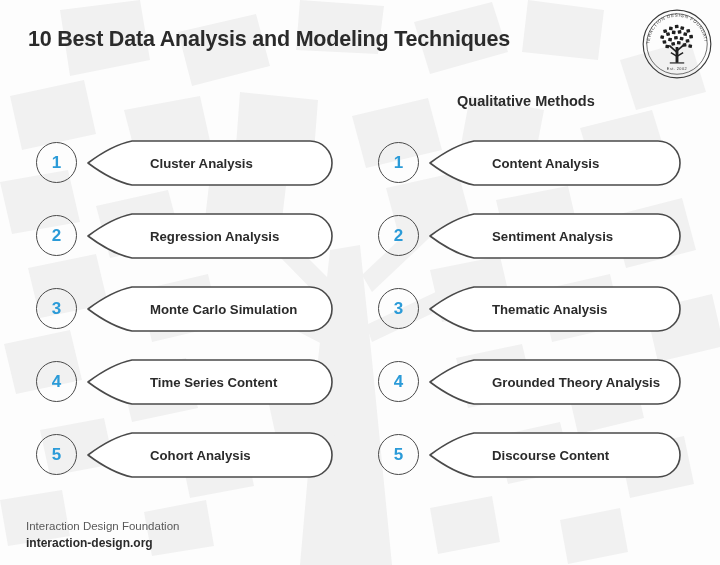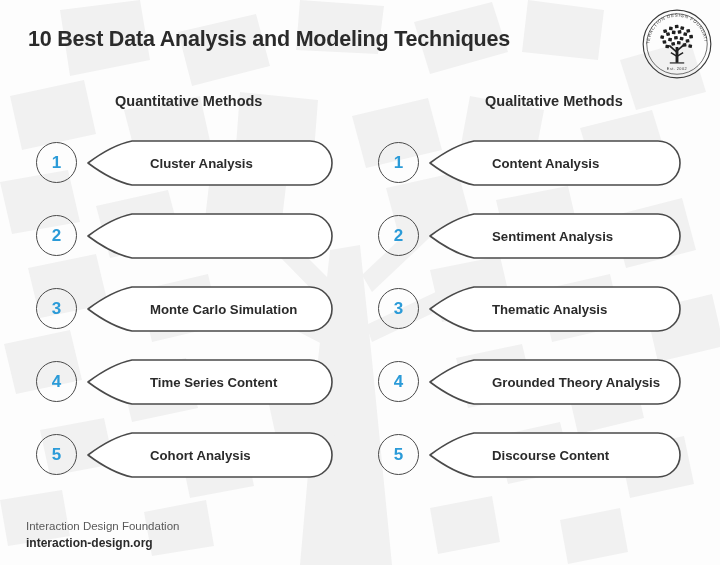--- a/index.html
+++ b/index.html
@@ -61,21 +61,21 @@
 
   
   .col-header {
     position: absolute;
     font-size: 14.5px;
     font-weight: bold;
     color: #2b2b2b;
     white-space: nowrap;
   }
   #header-quantitative { left: 115px; top: 93px; }
-  #header-qualitative  { left: 457px; top: 93px; margin-left: 28px; }
+  #header-qualitative  { left: 457px; top: 93px; }
 
   
   .column {
     position: absolute;
     top: 0;
     width: 360px;
     height: 565px;
   }
   #column-left  { left: 0px; }
   #column-right { left: 342px; }
@@ -254,21 +254,20 @@
         <rect x="62" y="43.5" width="5" height="4.6" rx="0.8" transform="rotate(-9 64 45)"></rect>
         <rect x="34" y="51" width="5" height="4.6" rx="0.8" transform="rotate(7 36 53)"></rect>
         <rect x="42" y="47.5" width="5" height="4.6" rx="0.8" transform="rotate(-11 44 49)"></rect>
         <rect x="50" y="46" width="5" height="4.6" rx="0.8" transform="rotate(5 52 48)"></rect>
         <rect x="58" y="49" width="5" height="4.6" rx="0.8" transform="rotate(-7 60 51)"></rect>
         <rect x="66" y="50.5" width="5" height="4.6" rx="0.8" transform="rotate(10 68 52)"></rect>
       </g>
       <text x="50" y="86" font-size="5.4" fill="#3a3a3a" text-anchor="middle" font-family="'Liberation Sans', sans-serif" letter-spacing="0.6">Est. 2002</text>
     </svg>
 
-    <div class="col-header" id="header-quantitative">Quantitative Methods</div>
     <div class="col-header" id="header-qualitative">Qualitative Methods</div>
 
     <div class="column" id="column-left">
 
       <div class="row" style="top:137px;">
         <div class="num-badge">
           <span class="num">1</span>
         </div>
         <div class="bubble">
           <svg viewBox="0 0 250 52" preserveAspectRatio="none">
@@ -279,20 +278,21 @@
       </div>
 
       <div class="row" style="top:210px;">
         <div class="num-badge">
           <span class="num">2</span>
         </div>
         <div class="bubble">
           <svg viewBox="0 0 250 52" preserveAspectRatio="none">
             <path d="M46 4 L224 4 A22 22 0 0 1 224 48 L46 48 Q26 44 2 26 Q26 8 46 4 Z" fill="#ffffff" stroke="#4a4a4a" stroke-width="1.6" stroke-linejoin="round"></path>
           </svg>
+          <span class="bubble-label">Regression Analysis</span>
         </div>
       </div>
 
       <div class="row" style="top:283px;">
         <div class="num-badge">
           <span class="num">3</span>
         </div>
         <div class="bubble">
           <svg viewBox="0 0 250 52" preserveAspectRatio="none">
             <path d="M46 4 L224 4 A22 22 0 0 1 224 48 L46 48 Q26 44 2 26 Q26 8 46 4 Z" fill="#ffffff" stroke="#4a4a4a" stroke-width="1.6" stroke-linejoin="round"></path>

